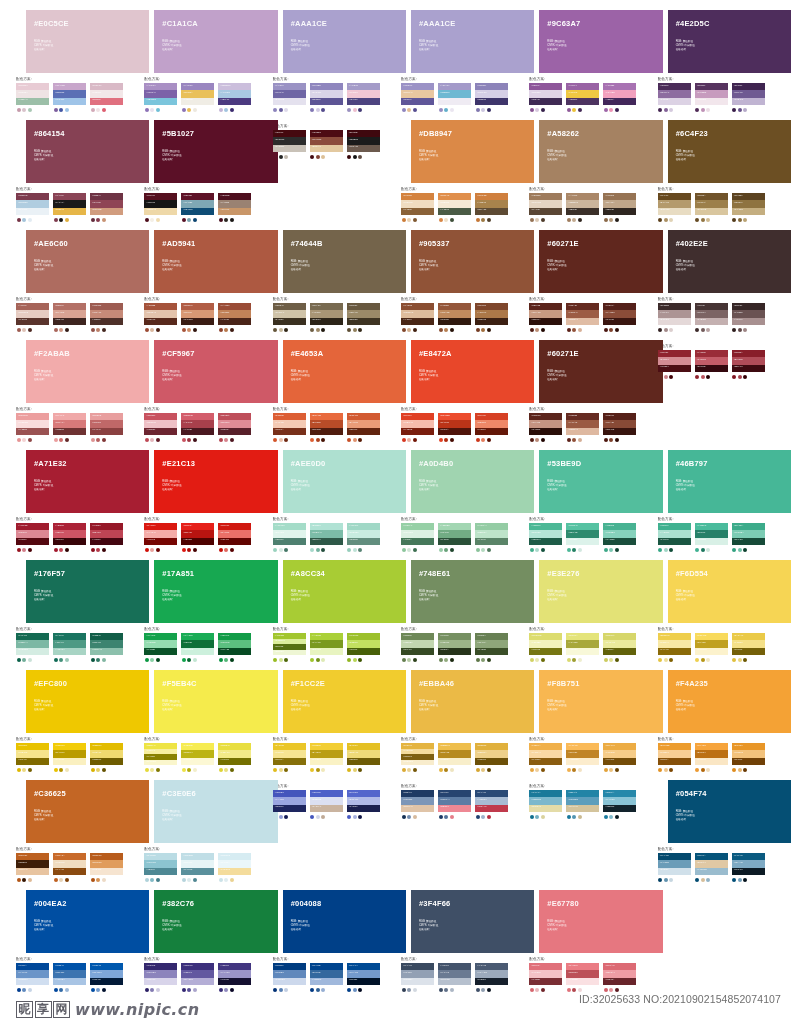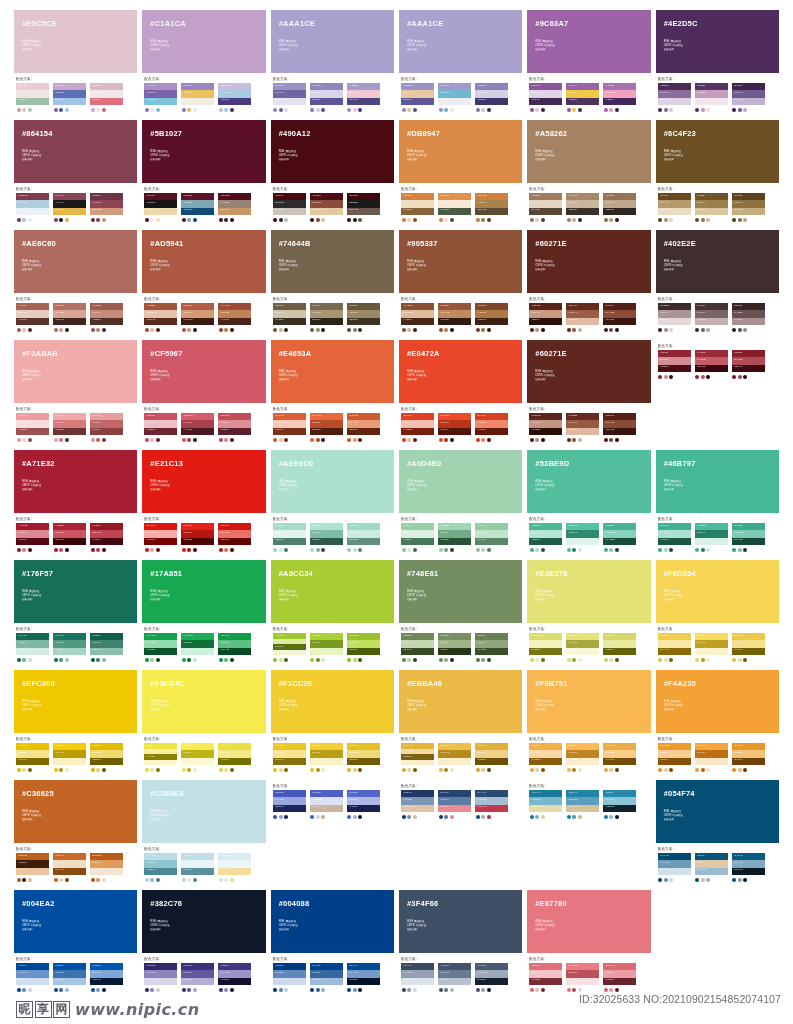--- a/index.html
+++ b/index.html
@@ -24,20 +24,21 @@
   .card {
     display: flex;
     flex-direction: column;
     height: 110px;
   }
   .swatch {
     position: relative;
     height: 63px;
     width: 100%;
     overflow: hidden;
+    margin-left: 12px;
   }
   .swatch-hex {
     position: absolute;
     left: 8px; top: 9px;
     font-size: 7.5px;
     font-weight: bold;
     letter-spacing: 0.2px;
     color: #ffffff;
     white-space: nowrap;
   }
@@ -666,26 +667,20 @@
             </div>
             <div class="mini-dots">
               <div class="dot" style="background: rgb(69, 11, 26);"></div>
               <div class="dot" style="background: rgb(42, 37, 32);"></div>
               <div class="dot" style="background: rgb(26, 23, 21);"></div>
             </div>
           </div>
         </div>
       </div>
       <div class="card">
-        <div class="swatch" style="background: rgb(73, 10, 18);">
-          <div class="swatch-hex">#490A12</div>
-          <div class="swatch-meta">RGB: 颜色数值
-CMYK: 印刷数值
-色彩搭配</div>
-        </div>
         <div class="scheme-label">配色方案:</div>
         <div class="minis">
           <div class="mini">
             <div class="mini-bars">
               <div class="mini-bar" style="background: rgb(69, 9, 15);">
                 <span>#45090F</span>
               </div>
               <div class="mini-bar" style="background: rgb(44, 44, 44);">
                 <span>#2C2C2C</span>
               </div>
@@ -3316,21 +3311,21 @@
             </div>
             <div class="mini-dots">
               <div class="dot" style="background: rgb(0, 76, 162);"></div>
               <div class="dot" style="background: rgb(116, 156, 206);"></div>
               <div class="dot" style="background: rgb(0, 16, 46);"></div>
             </div>
           </div>
         </div>
       </div>
       <div class="card">
-        <div class="swatch" style="background: #0f172a;">
+        <div class="swatch" style="background: #15803d;">
           <div class="swatch-hex">#382C76</div>
           <div class="swatch-meta">RGB: 颜色数值
 CMYK: 印刷数值
 色彩搭配</div>
         </div>
         <div class="scheme-label">配色方案:</div>
         <div class="minis">
           <div class="mini">
             <div class="mini-bars">
               <div class="mini-bar" style="background: rgb(52, 40, 110);">

